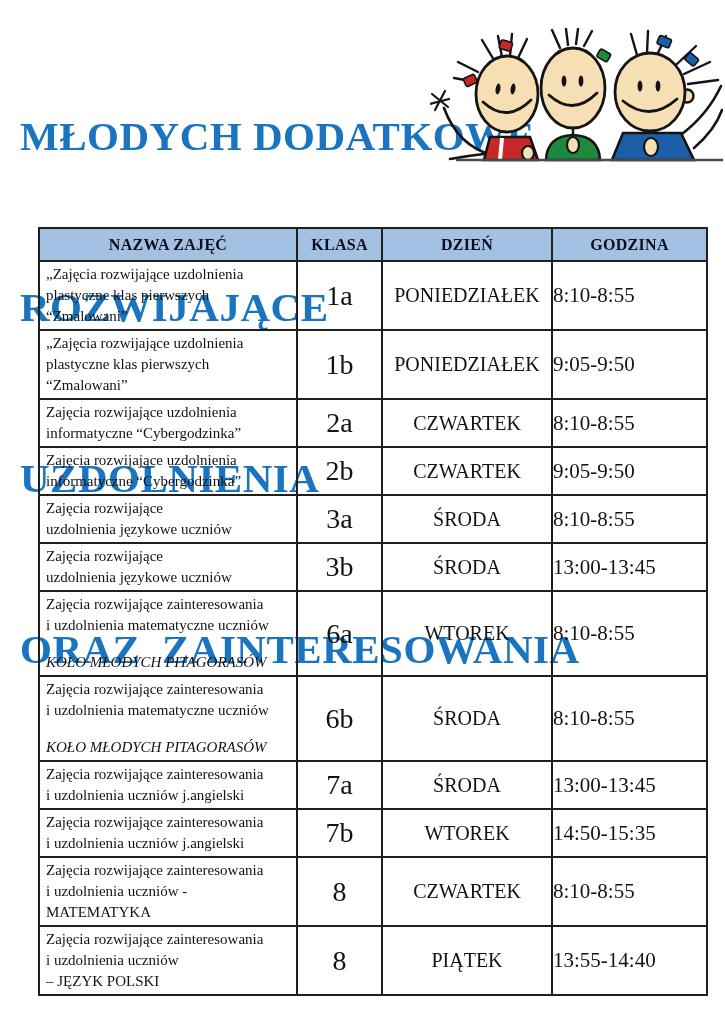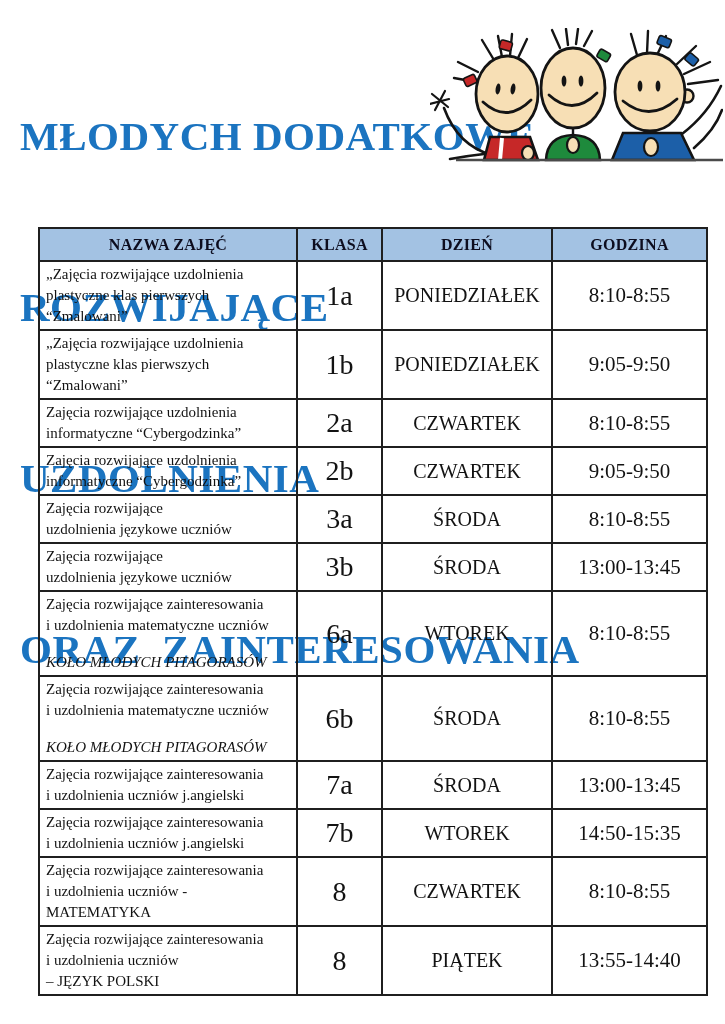--- a/index.html
+++ b/index.html
@@ -42,21 +42,21 @@
   .schedule th{
     background:var(--header-bg);font-size:16px;font-weight:bold;
     text-align:center;color:#0d0d1f;letter-spacing:0.3px;
   }
   tr.r3{height:57px;}
   tr.r2{height:38px;}
   td.c-name{font-size:15px;line-height:21px;text-align:left;padding:2px 4px 2px 6px;}
   td.c-name .it{font-style:italic;margin-top:16px;}
   td.c-klasa{font-size:28px;text-align:center;}
   td.c-dzien{font-size:20px;text-align:center;}
-  td.c-godzina{font-size:21px;text-align:center;}
+  td.c-godzina{font-size:21px;}
 </style>
 </head>
 <body>
 
 <div class="page">
 
   <div class="title">
     <div>MŁODYCH DODATKOWE</div>
     <div>ROZWIJAJĄCE</div>
     <div>UZDOLNIENIA</div>

